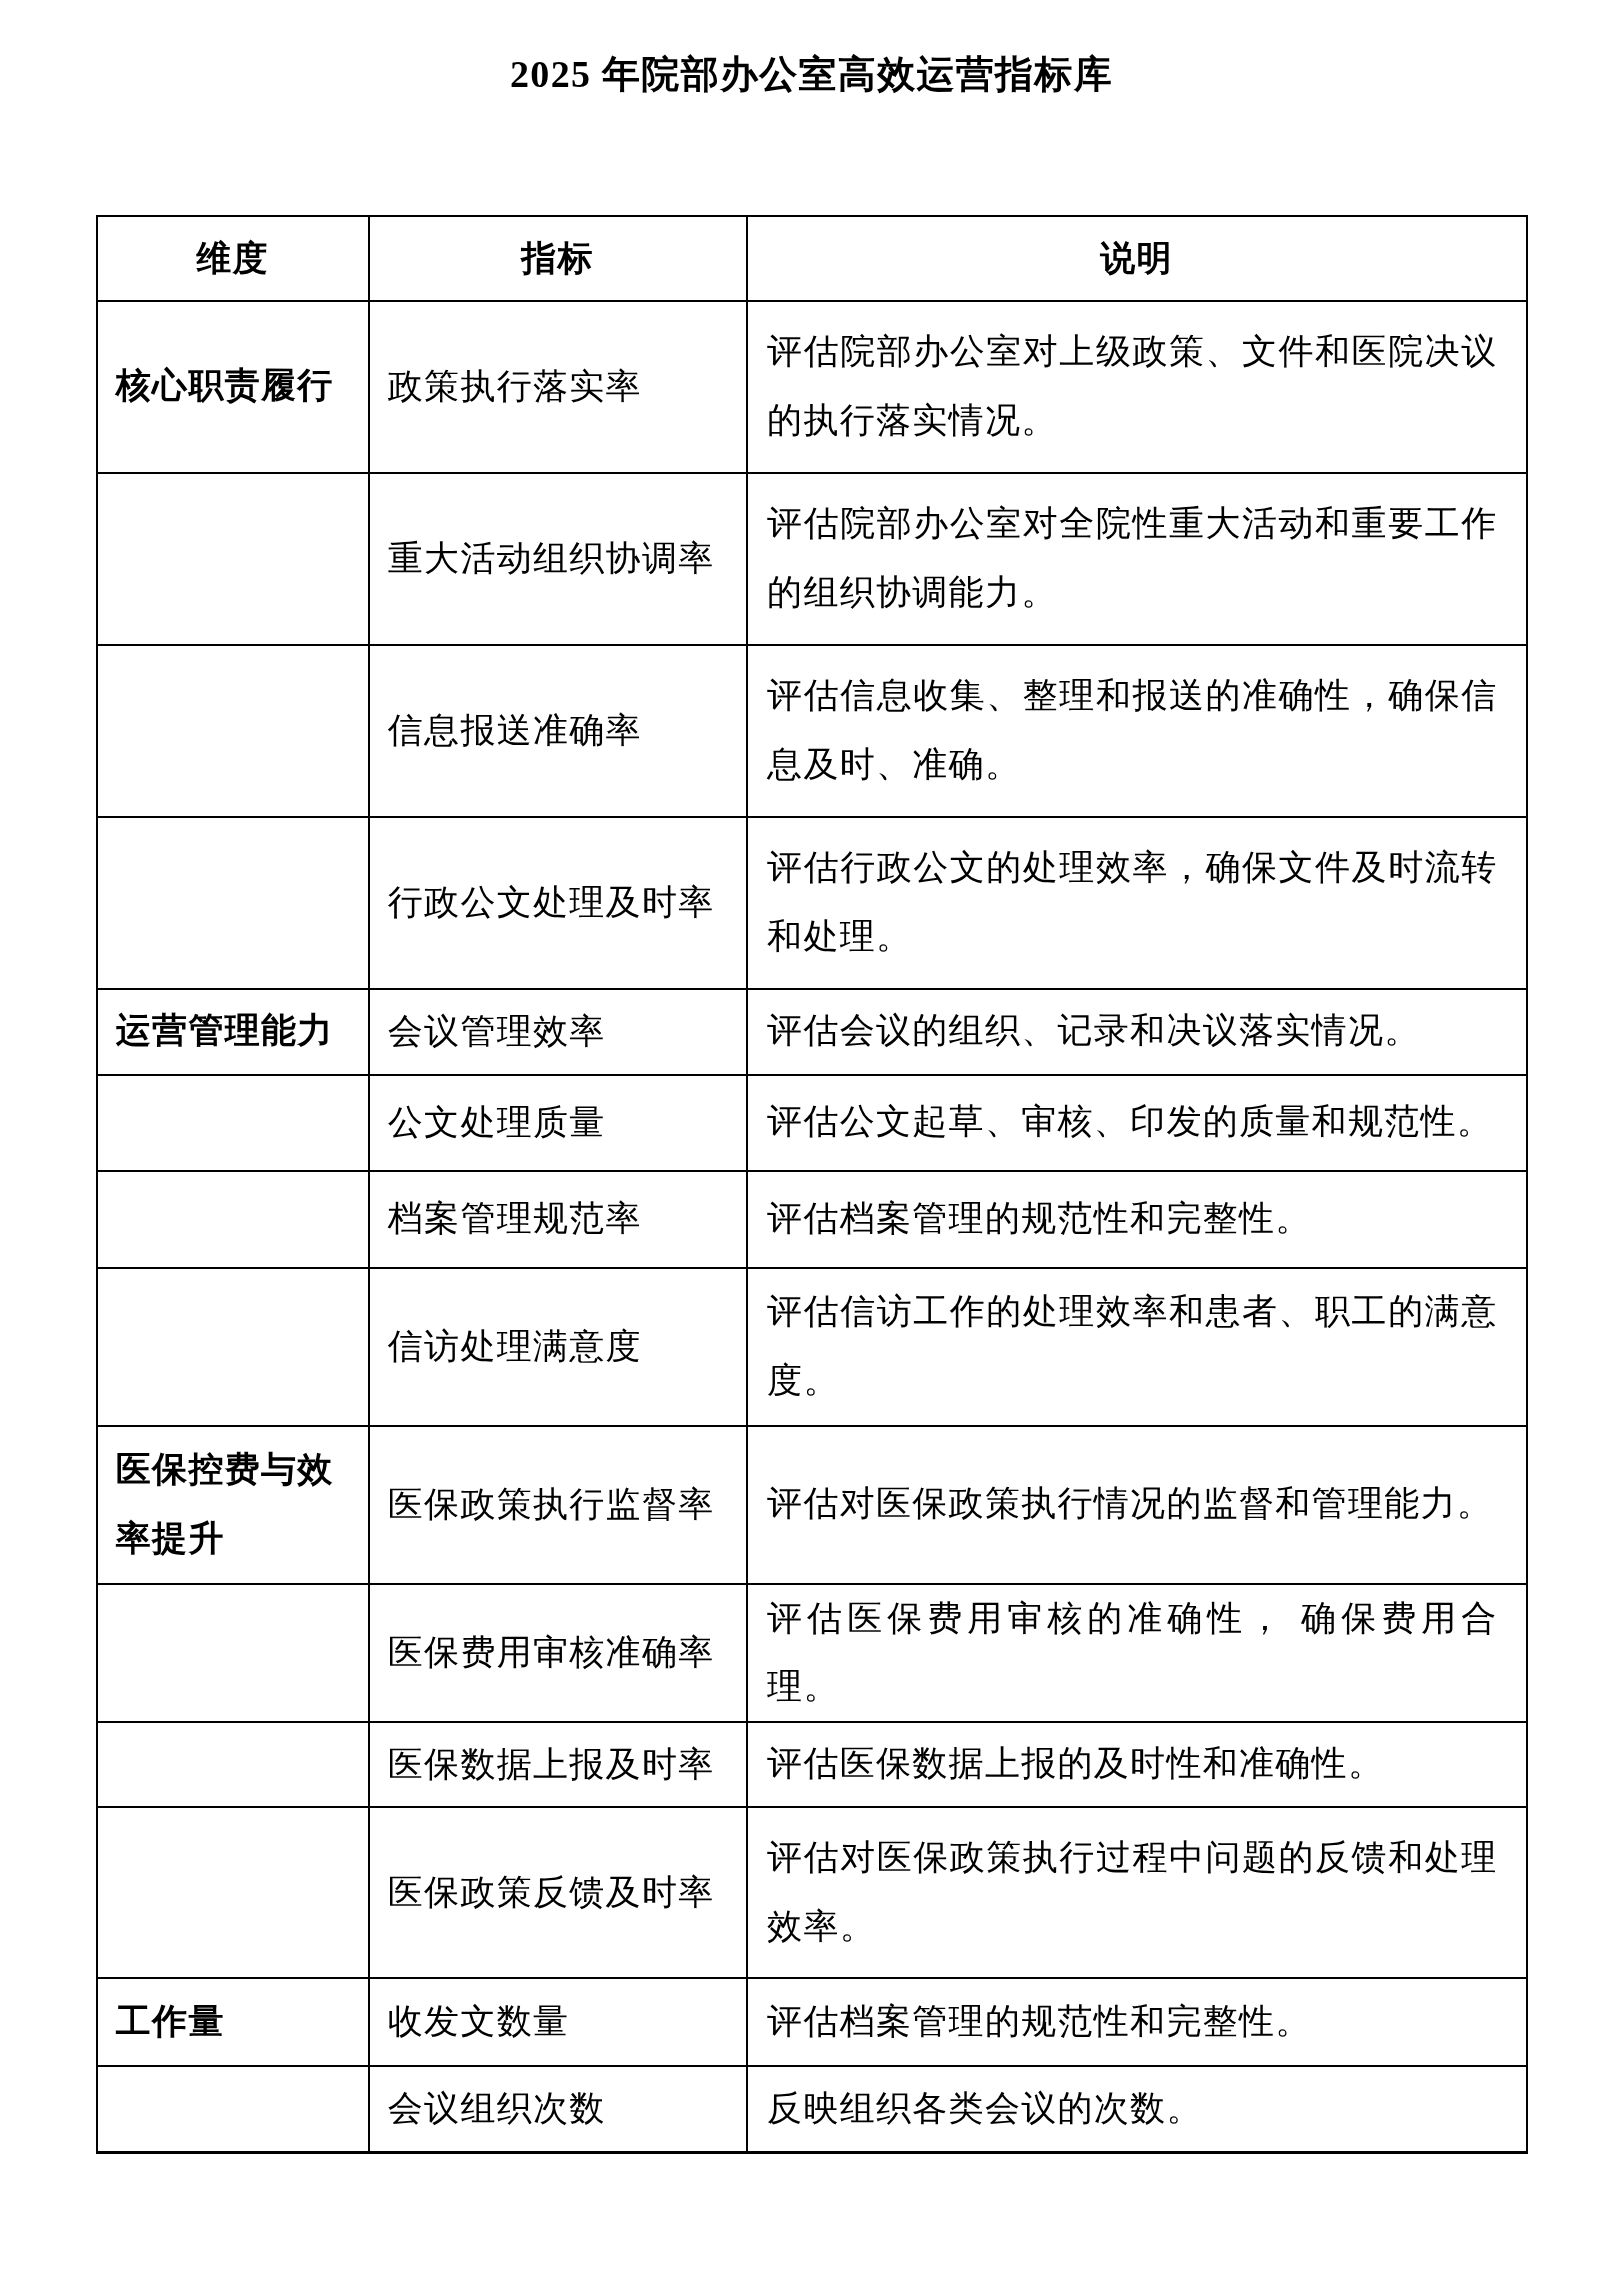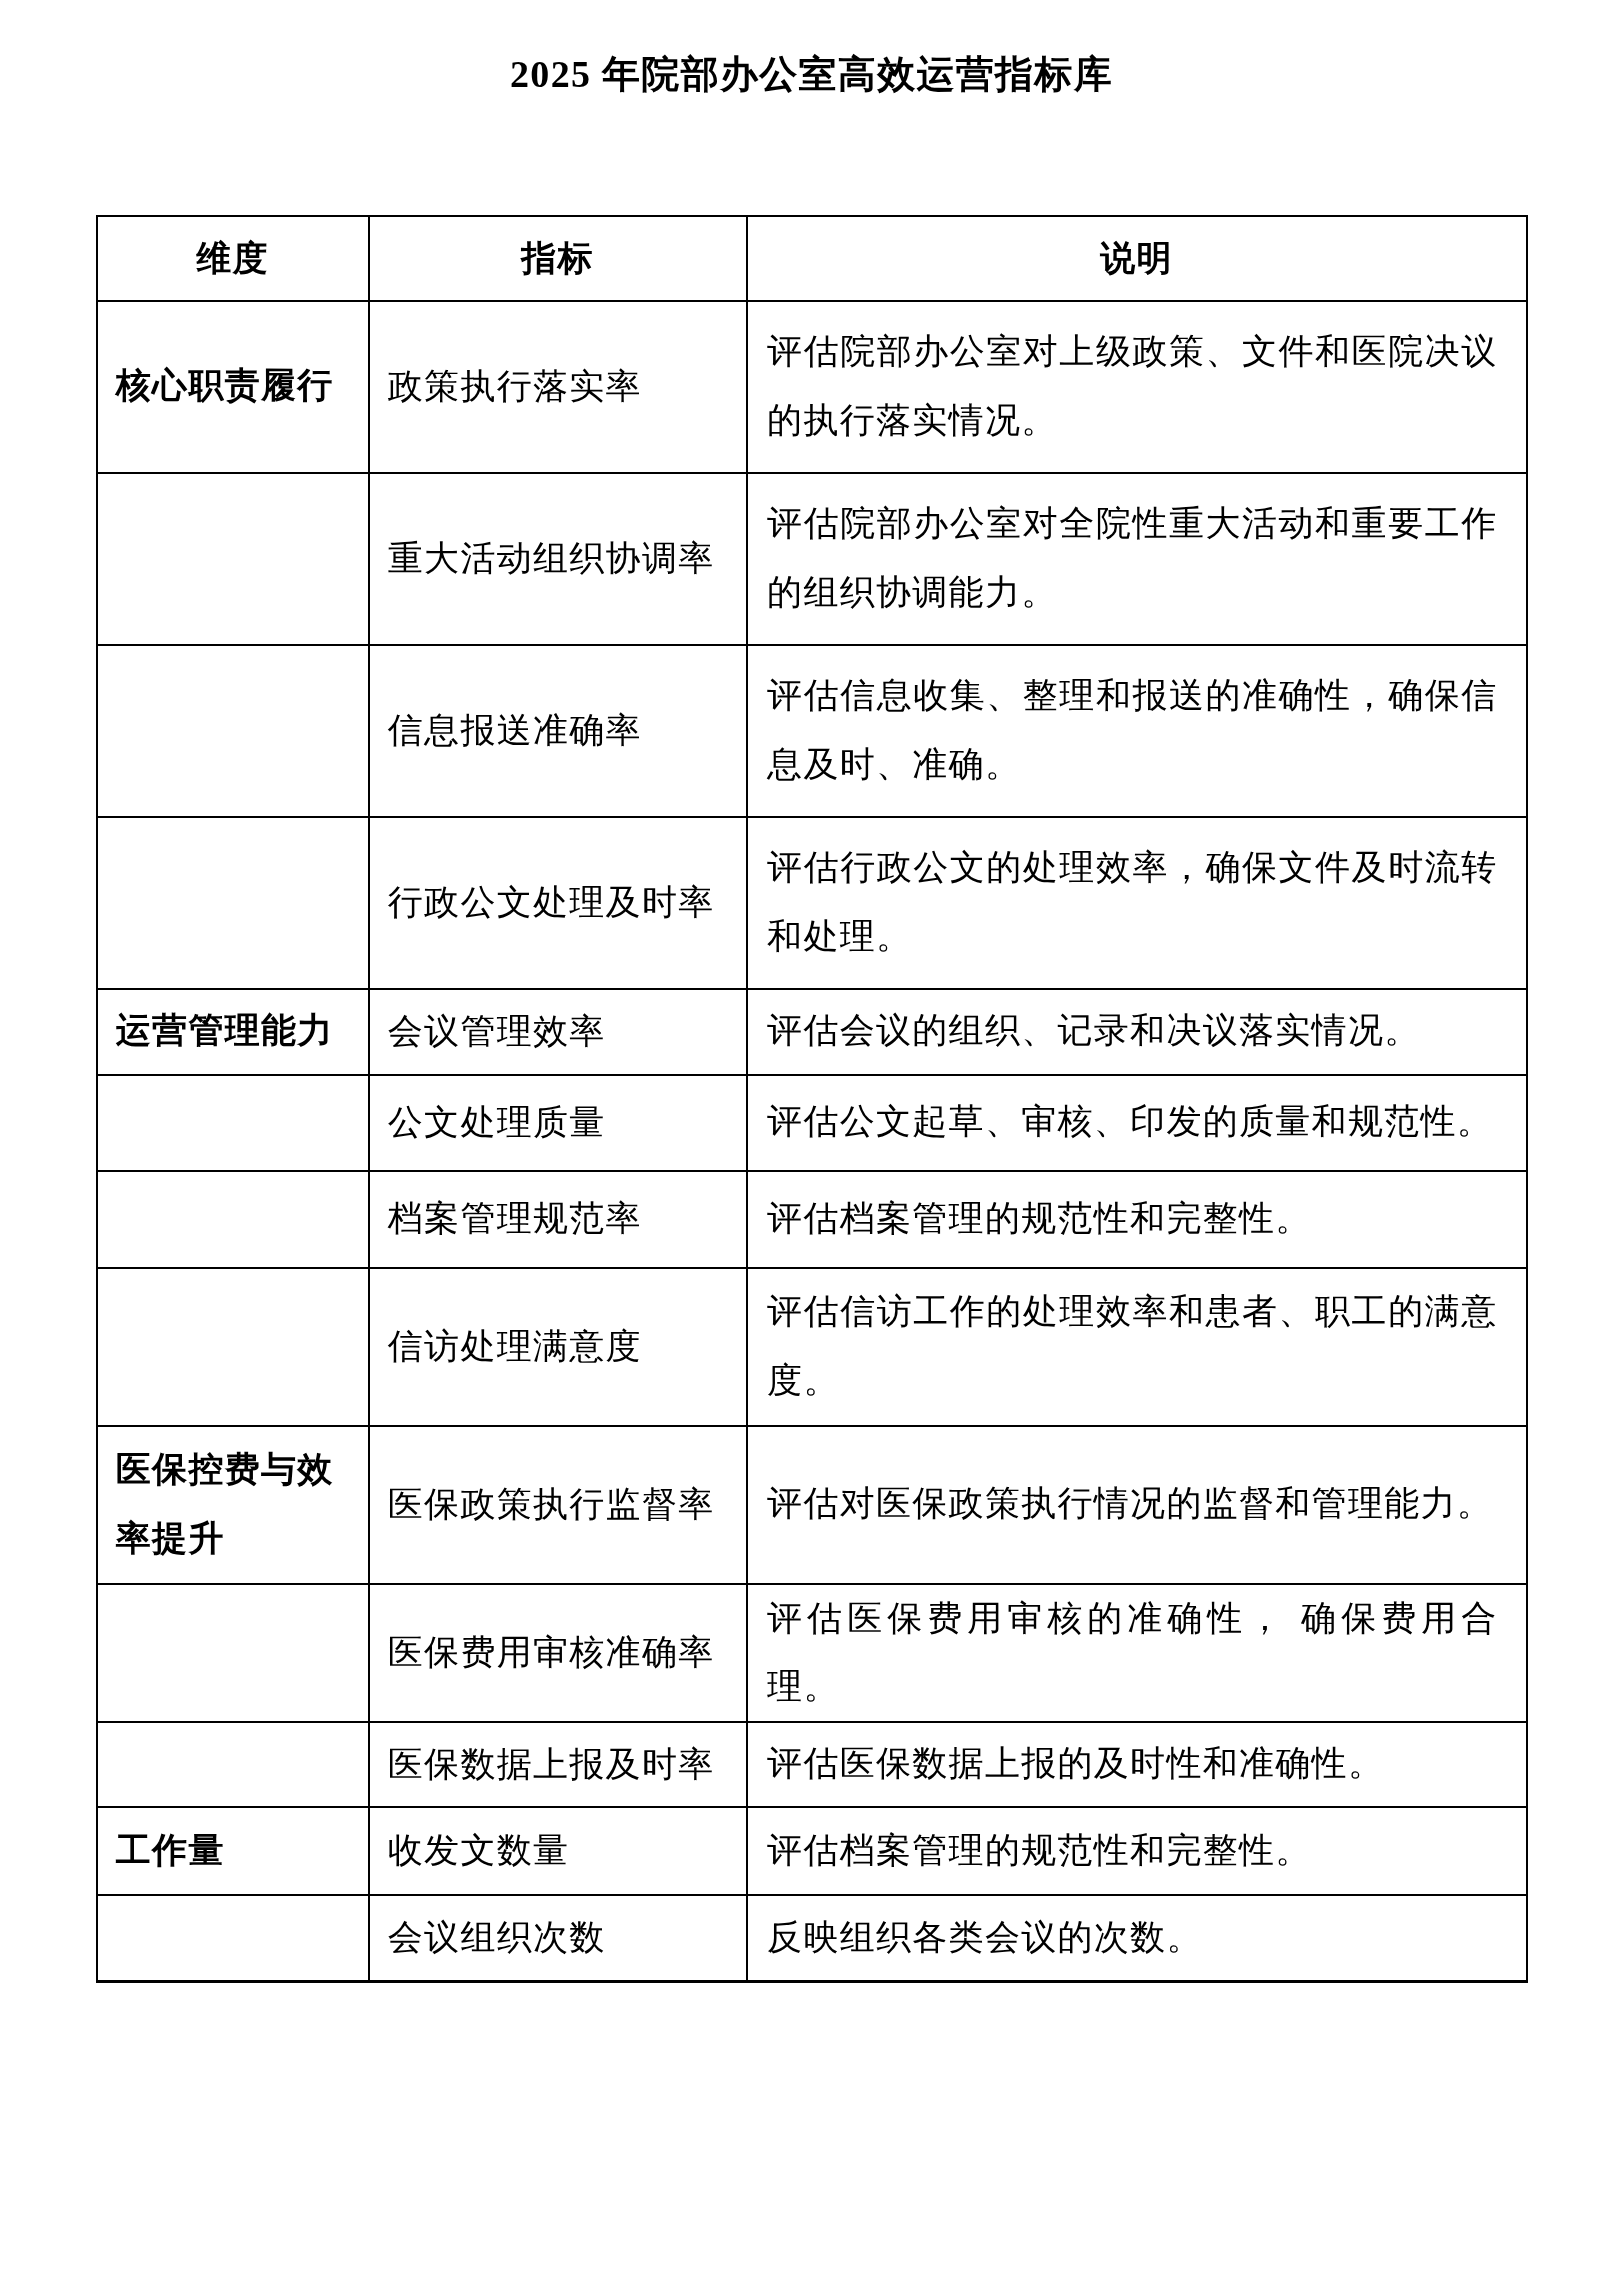--- a/index.html
+++ b/index.html
@@ -142,20 +142,25 @@
         <tr style="height: 92px;">
       <td class="dim"></td>
       <td class="ind">医保费用审核准确率</td>
       <td class="desc">评估医保费用审核的准确性， 确保费用合理。</td>
     </tr>
         <tr style="height: 85px;">
       <td class="dim"></td>
       <td class="ind">医保数据上报及时率</td>
       <td class="desc">评估医保数据上报的及时性和准确性。</td>
     </tr>
+        <tr style="height: 171px;">
+      <td class="dim"></td>
+      <td class="ind">医保政策反馈及时率</td>
+      <td class="desc">评估对医保政策执行过程中问题的反馈和处理效率。</td>
+    </tr>
         <tr style="height: 88px;">
       <td class="dim">工作量</td>
       <td class="ind">收发文数量</td>
       <td class="desc">评估档案管理的规范性和完整性。</td>
     </tr>
         <tr style="height: 86px;">
       <td class="dim"></td>
       <td class="ind">会议组织次数</td>
       <td class="desc">反映组织各类会议的次数。</td>
     </tr>

